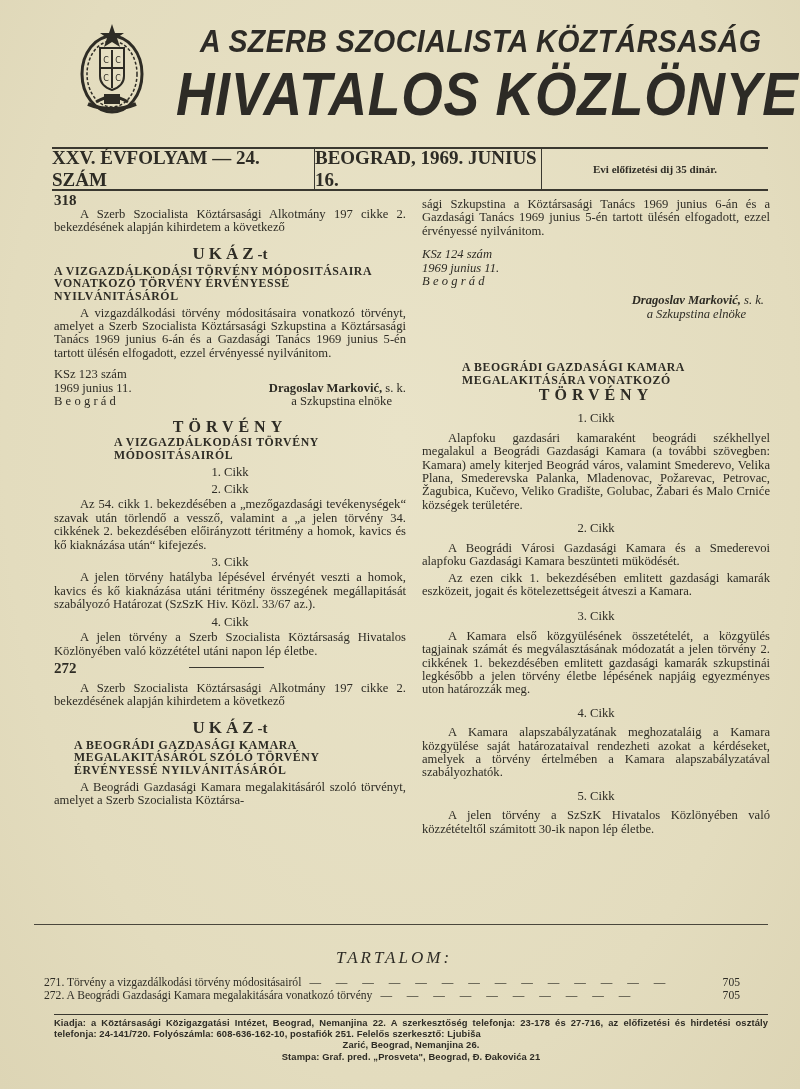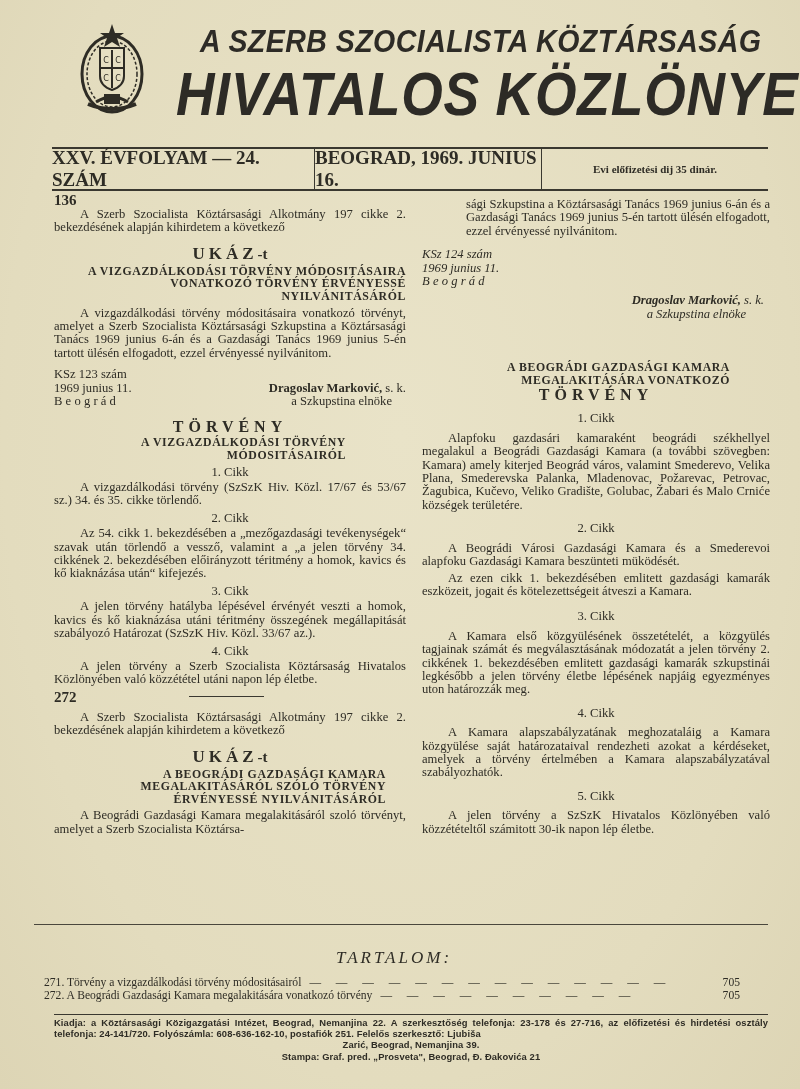--- a/index.html
+++ b/index.html
@@ -32,21 +32,21 @@
 
   
   .col { position: absolute; top: 192px; font-family: "Liberation Serif", serif; font-size: 12.6px; line-height: 13.4px; }
   .col-left { left: 54px; width: 352px; }
   .col-right { left: 422px; width: 348px; }
   p { margin: 0; text-align: justify; }
   .ind { text-indent: 26px; }
   .num { font-family: "Liberation Serif", serif; font-weight: bold; font-size: 15px; line-height: 16px; }
   .ukaz { text-align: center; font-weight: bold; font-size: 17px; letter-spacing: 4px; margin-top: 10px; line-height: 18px; }
   .ukaz .t { letter-spacing: 0; font-size: 15px; }
-  .head { text-align: right; font-weight: bold; font-size: 11.8px; letter-spacing: 0.6px; line-height: 12.6px; }
+  .head { text-align: left; font-weight: bold; font-size: 11.8px; letter-spacing: 0.6px; line-height: 12.6px; }
   .torveny { text-align: center; font-weight: bold; font-size: 16px; letter-spacing: 5px; line-height: 18px; }
   .cikk { text-align: center; margin: 4px 0 2px; }
   .sig { display: flex; justify-content: space-between; }
   .spaced { letter-spacing: 3.2px; }
   .bold { font-weight: bold; }
   .shortrule { width: 75px; border-top: 1px solid #3a3830; margin: 0 auto; }
 
   .bottom-rule { position: absolute; left: 34px; top: 924px; width: 734px; border-top: 1px solid #4a473d; }
   .contents-title { position: absolute; left: 0; width: 788px; top: 948px; text-align: center;
     font-family: "Liberation Serif", serif; font-style: italic; font-size: 17px; letter-spacing: 3px; }
@@ -85,61 +85,60 @@
   <div class="title-1">A SZERB SZOCIALISTA KÖZTÁRSASÁG</div>
   <div class="title-2">HIVATALOS KÖZLÖNYE</div>
 
   <div class="info-bar">
     <div class="info-cell c1">XXV. ÉVFOLYAM — 24. SZÁM</div>
     <div class="info-cell c2">BEOGRAD, 1969. JUNIUS 16.</div>
     <div class="info-cell c3">Evi előfizetési dij 35 dinár.</div>
   </div>
 
   <div class="col col-left">
-    <div class="num">136</div>
+    <div class="num">318</div>
     <p class="ind">A Szerb Szocialista Köztársasági Alkotmány 197 cikke 2. bekezdésének alapján kihirdetem a következő</p>
     <div class="ukaz"><span>UKÁZ</span><span class="t">-t</span></div>
     <div class="head" style="margin-top:2px;">A VIZGAZDÁLKODÁSI TÖRVÉNY MÓDOSITÁSAIRA VONATKOZÓ TÖRVÉNY ÉRVÉNYESSÉ NYILVÁNITÁSÁRÓL</div>
     <p class="ind" style="margin-top:4px;">A vizgazdálkodási törvény módositásaira vonatkozó törvényt, amelyet a Szerb Szocialista Köztársasági Szkupstina a Köztársasági Tanács 1969 junius 6-án és a Gazdasági Tanács 1969 junius 5-én tartott ülésén elfogadott, ezzel érvényessé nyilvánitom.</p>
     <div style="margin-top:8px;">
       <div>KSz 123 szám</div>
       <div class="sig">
         <span>1969 junius 11.</span>
         <span><span class="bold">Dragoslav Marković,</span> <span>s. k.</span></span>
       </div>
       <div class="sig">
         <span class="spaced">Beográd</span>
         <span style="margin-right:14px;">a Szkupstina elnöke</span>
       </div>
     </div>
     <div class="torveny" style="margin-top:10px;">TÖRVÉNY</div>
     <div class="head" style="padding:0 60px;">A VIZGAZDÁLKODÁSI TÖRVÉNY MÓDOSITÁSAIRÓL</div>
 
     <div class="cikk">1. Cikk</div>
-    <p class="ind">A vizgazdálkodási törvény (SzSzK Hiv. Közl. 17/67 és 53/67 sz.) 34. és 35. cikke törlendő.</p>
     <div class="cikk">2. Cikk</div>
     <p class="ind">Az 54. cikk 1. bekezdésében a „mezőgazdasági tevékenységek“ szavak után törlendő a vessző, valamint a „a jelen törvény 34. cikkének 2. bekezdésében előirányzott téritmény a homok, kavics és kő kiaknázása után“ kifejezés.</p>
     <div class="cikk">3. Cikk</div>
     <p class="ind">A jelen törvény hatályba lépésével érvényét veszti a homok, kavics és kő kiaknázása utáni téritmény összegének megállapitását szabályozó Határozat (SzSzK Hiv. Közl. 33/67 az.).</p>
     <div class="cikk">4. Cikk</div>
     <p class="ind">A jelen törvény a Szerb Szocialista Köztársaság Hivatalos Közlönyében való közzététel utáni napon lép életbe.</p>
 
     <div style="display:flex; align-items:center; margin-top:2px;">
       <span class="num">272</span>
       <div class="shortrule"></div>
       <span style="width:30px;"></span>
     </div>
     <p class="ind" style="margin-top:6px;">A Szerb Szocialista Köztársasági Alkotmány 197 cikke 2. bekezdésének alapján kihirdetem a következő</p>
     <div class="ukaz"><span>UKÁZ</span><span class="t">-t</span></div>
     <div class="head" style="margin-top:2px; padding:0 20px;">A BEOGRÁDI GAZDASÁGI KAMARA MEGALAKITÁSÁRÓL SZÓLÓ TÖRVÉNY ÉRVÉNYESSÉ NYILVÁNITÁSÁRÓL</div>
     <p class="ind" style="margin-top:4px;">A Beográdi Gazdasági Kamara megalakitásáról szoló törvényt, amelyet a Szerb Szocialista Köztársa-</p>
   </div>
 
   <div class="col col-right">
-    <p style="margin-top:6px;margin-left:44px;">sági Szkupstina a Köztársasági Tanács 1969 junius 6-án és a Gazdasági Tanács 1969 junius 5-én tartott ülésén elfogadott, ezzel érvényessé nyilvánitom.</p>
+    <p style="margin-top:6px;">sági Szkupstina a Köztársasági Tanács 1969 junius 6-án és a Gazdasági Tanács 1969 junius 5-én tartott ülésén elfogadott, ezzel érvényessé nyilvánitom.</p>
     <div style="margin-top:10px;font-style:italic;">
       <div>KSz 124 szám</div>
       <div>1969 junius 11.</div>
       <div class="spaced">Beográd</div>
       <div style="text-align:right; margin-top:6px; padding-right:6px;"><span class="bold">Dragoslav Marković,</span> <span>s. k.</span></div>
       <div style="text-align:right; padding-right:24px;">a Szkupstina elnöke</div>
     </div>
 
     <div class="head" style="margin-top:40px; padding:0 40px;">A BEOGRÁDI GAZDASÁGI KAMARA MEGALAKITÁSÁRA VONATKOZÓ</div>
     <div class="torveny">TÖRVÉNY</div>
@@ -173,16 +172,16 @@
     <div class="toc-row">
       <span class="lbl">272. A Beográdi Gazdasági Kamara megalakitására vonatkozó törvény</span>
       <span class="dash">— — — — — — — — — —</span>
       <span class="pg">705</span>
     </div>
   </div>
 
   <div class="imprint-rule"></div>
   <div class="imprint">
     <div>Kiadja: a Köztársasági Közigazgatási Intézet, Beograd, Nemanjina 22. A szerkesztőség telefonja: 23-178 és 27-716, az előfizetési és hirdetési osztály telefonja: 24-141/720. Folyószámla: 608-636-162-10, postafiók 251. Felelős szerkesztő: Ljubiša</div>
-    <div class="center">Zarić, Beograd, Nemanjina 39.</div>
+    <div class="center">Zarić, Beograd, Nemanjina 26.</div>
     <div class="center">Stampa: Graf. pred. „Prosveta", Beograd, Đ. Đakovića 21</div>
   </div>
 </div>
 
 </body></html>

